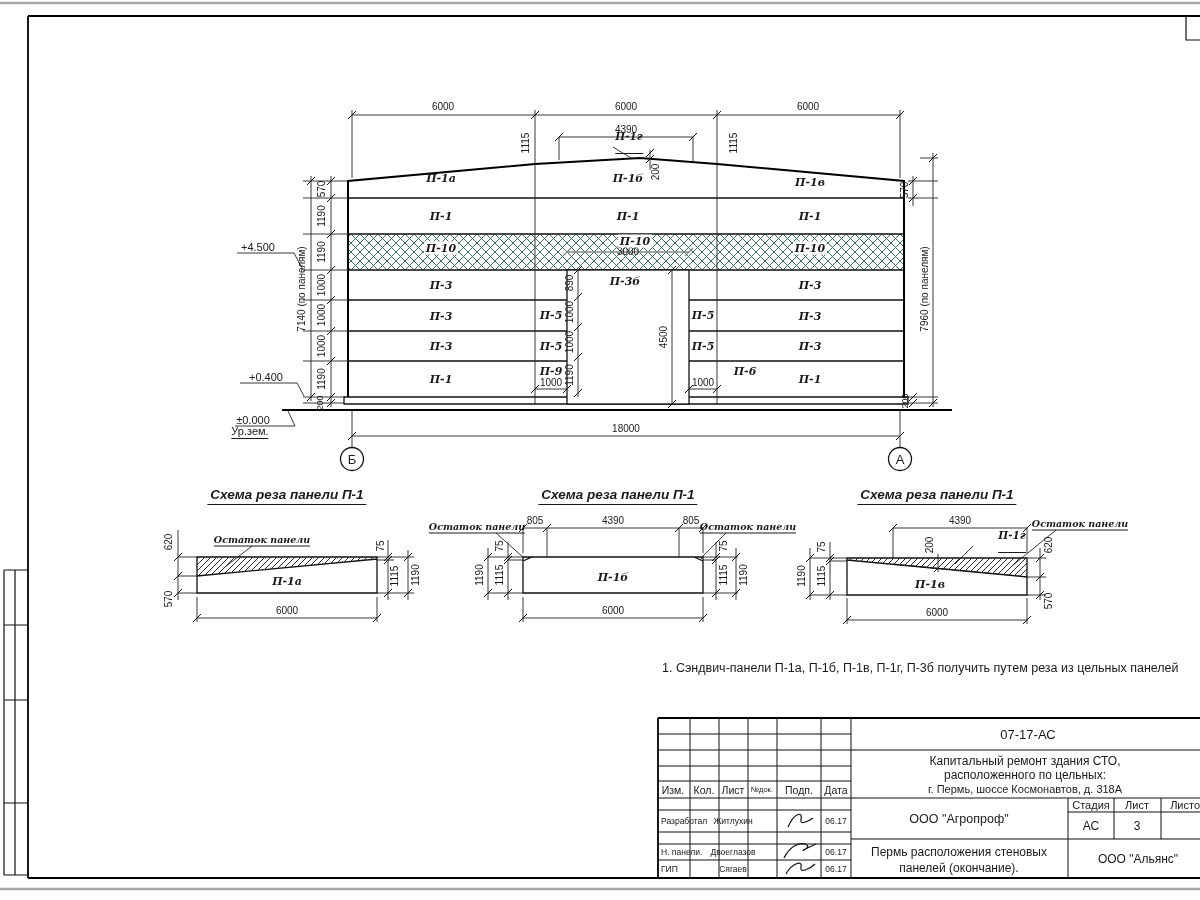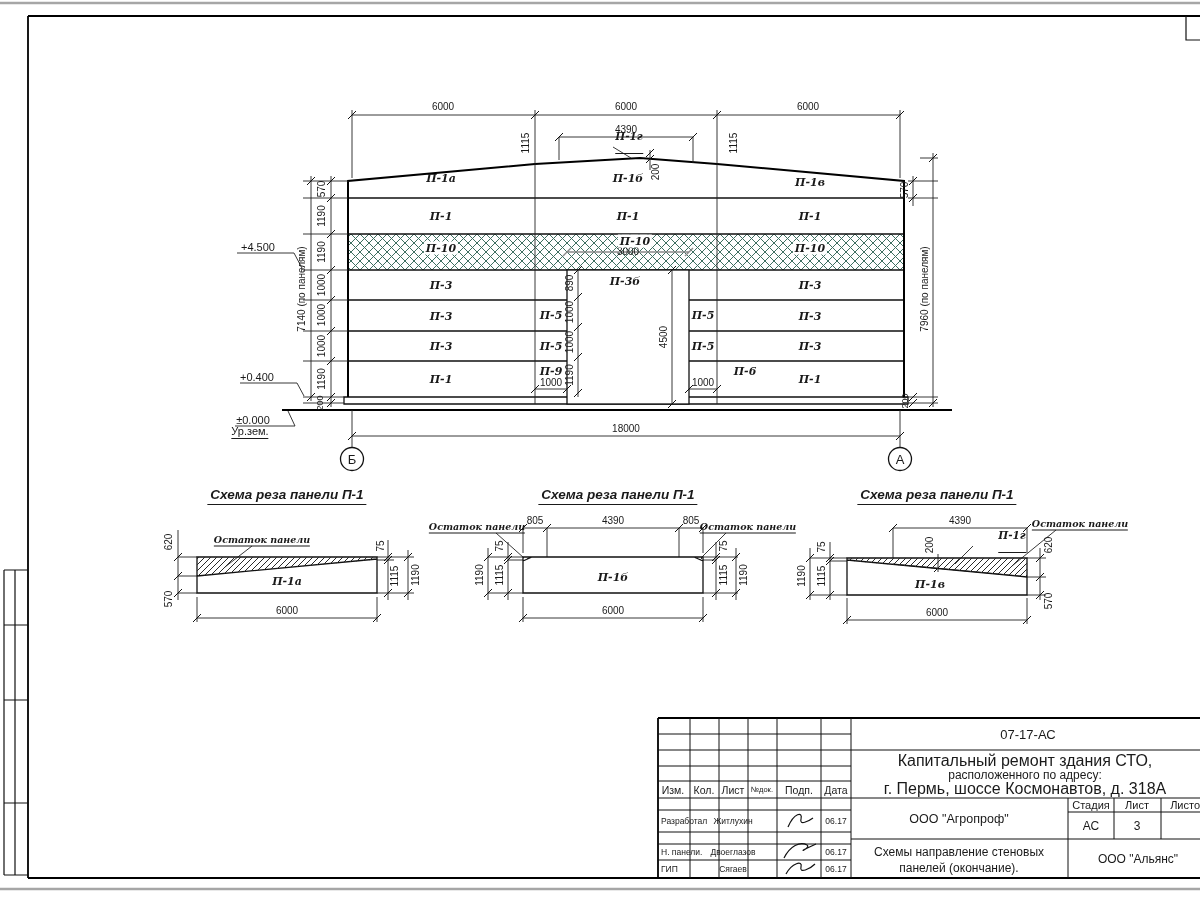--- a/index.html
+++ b/index.html
@@ -184,21 +184,21 @@
 <div class="lbl pm" style="left:551px;top:315px">П-5</div>
 <div class="lbl pm" style="left:551px;top:346px">П-5</div>
 <div class="lbl pm" style="left:551px;top:371px">П-9</div>
 <div class="lbl pm" style="left:703px;top:315px">П-5</div>
 <div class="lbl pm" style="left:703px;top:346px">П-5</div>
 <div class="lbl pm" style="left:745px;top:371px">П-6</div>
 
 <div class="lbl ax" style="left:352px;top:459px">Б</div>
 <div class="lbl ax" style="left:900px;top:459px">А</div>
 <div class="lbl lvl" style="left:258px;top:247px">+4.500</div>
-<div class="lbl lvl" style="left:257px;top:377px">+0.400</div>
+<div class="lbl lvl" style="left:266px;top:377px">+0.400</div>
 <div class="lbl lvl" style="left:253px;top:420px">±0.000</div>
 <div class="lbl lvl" style="left:250px;top:432px;border-bottom:1px solid #1a1a1a;padding-bottom:1px">Ур.зем.</div>
 
 <div class="lbl t2" style="left:287px;top:496px">Схема реза панели П-1</div>
 <div class="lbl ost" style="left:262px;top:540px">Остаток панели</div>
 <div class="lbl pm" style="left:287px;top:581px">П-1а</div>
 <div class="lbl rot" style="left:169px;top:542px">620</div>
 <div class="lbl rot" style="left:169px;top:599px">570</div>
 <div class="lbl rot" style="left:381px;top:546px">75</div>
 <div class="lbl rot" style="left:395px;top:576px">1115</div>
@@ -226,25 +226,26 @@
 <div class="lbl pm bgw" style="left:930px;top:584px">П-1в</div>
 <div class="lbl" style="left:960px;top:521px">4390</div>
 <div class="lbl rot" style="left:930px;top:545px">200</div>
 <div class="lbl rot" style="left:1049px;top:545px">620</div>
 <div class="lbl rot" style="left:1049px;top:601px">570</div>
 <div class="lbl rot" style="left:802px;top:576px">1190</div>
 <div class="lbl rot" style="left:822px;top:576px">1115</div>
 <div class="lbl rot" style="left:822px;top:547px">75</div>
 <div class="lbl" style="left:937px;top:613px">6000</div>
 
+<div class="lbl lblL nt" style="left:662px;top:668px">1. Сэндвич-панели П-1а, П-1б, П-1в, П-1г, П-3б получить путем реза из цельных панелей</div>
 
 <div class="lbl" style="left:1028px;top:734px;font-size:13px">07-17-АС</div>
-<div class="lbl" style="left:1025px;top:761px;font-size:16px">Капитальный ремонт здания СТО,</div>
-<div class="lbl" style="left:1025px;top:775px;font-size:12px">расположенного по адресу:</div>
-<div class="lbl" style="left:1025px;top:789px;font-size:16px">г. Пермь, шоссе Космонавтов, д. 318А</div>
+<div class="lbl" style="left:1025px;top:761px;font-size:12px">Капитальный ремонт здания СТО,</div>
+<div class="lbl" style="left:1025px;top:775px;font-size:12px">расположенного по цельных:</div>
+<div class="lbl" style="left:1025px;top:789px;font-size:11px">г. Пермь, шоссе Космонавтов, д. 318А</div>
 <div class="lbl tb" style="left:673px;top:790px">Изм.</div>
 <div class="lbl tb" style="left:704px;top:790px">Кол.</div>
 <div class="lbl tb" style="left:733px;top:790px">Лист</div>
 <div class="lbl" style="left:762px;top:790px;font-size:7.5px">№док.</div>
 <div class="lbl tb" style="left:799px;top:790px">Подп.</div>
 <div class="lbl tb" style="left:836px;top:790px">Дата</div>
 <div class="lbl lblL tbs" style="left:661px;top:821px">Разработал</div>
 <div class="lbl lblL tbs" style="left:661px;top:852px">Н. панели.</div>
 <div class="lbl lblL tbs" style="left:661px;top:869px">ГИП</div>
 <div class="lbl tbs" style="left:733px;top:821px">Житлухин</div>
@@ -252,17 +253,17 @@
 <div class="lbl tbs" style="left:733px;top:869px">Сягаев</div>
 <div class="lbl tbs" style="left:836px;top:821px">06.17</div>
 <div class="lbl tbs" style="left:836px;top:852px">06.17</div>
 <div class="lbl tbs" style="left:836px;top:869px">06.17</div>
 <div class="lbl" style="left:959px;top:819px;font-size:12.5px">ООО "Агропроф"</div>
 <div class="lbl" style="left:1091px;top:805px;font-size:11px">Стадия</div>
 <div class="lbl" style="left:1137px;top:805px;font-size:11px">Лист</div>
 <div class="lbl" style="left:1188px;top:805px;font-size:11px">Листов</div>
 <div class="lbl" style="left:1091px;top:826px;font-size:12px">АС</div>
 <div class="lbl" style="left:1137px;top:826px;font-size:12px">3</div>
-<div class="lbl" style="left:959px;top:852px;font-size:12px">Схемы направление стеновых</div>
+<div class="lbl" style="left:959px;top:852px;font-size:12px">Пермь расположения стеновых</div>
 <div class="lbl" style="left:959px;top:868px;font-size:12px">панелей (окончание).</div>
 <div class="lbl" style="left:1138px;top:859px;font-size:12px">ООО "Альянс"</div>
 
 </div>
 
 </body></html>

